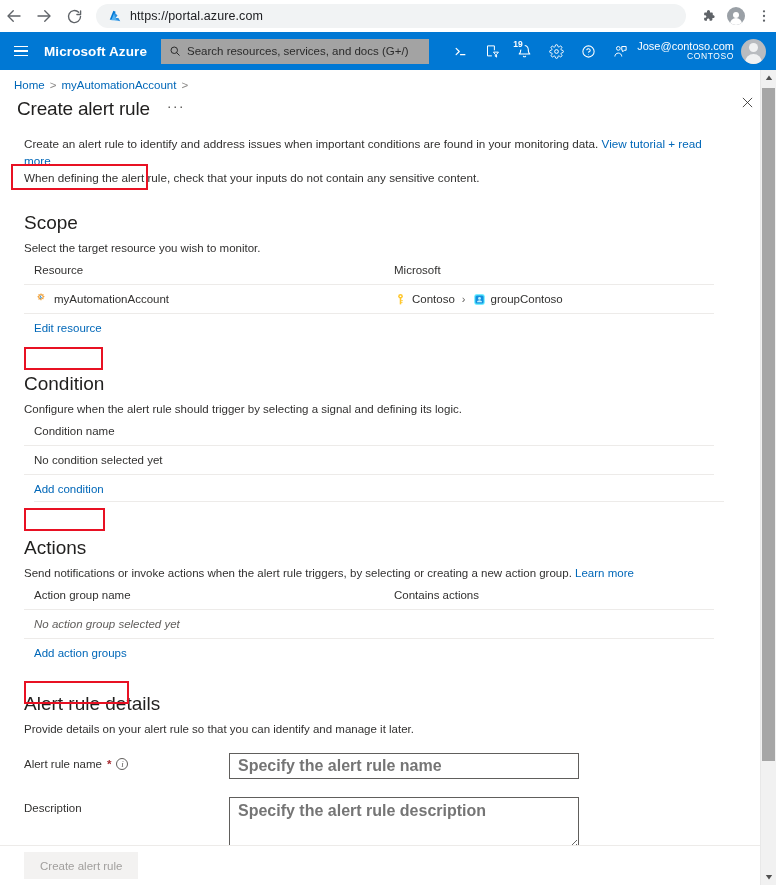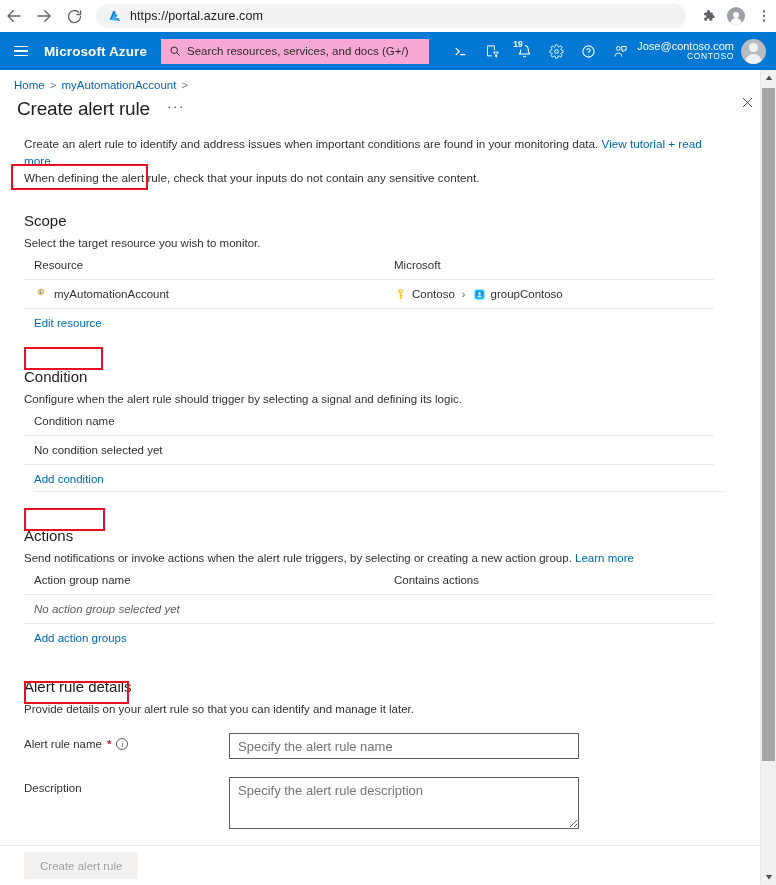--- a/index.html
+++ b/index.html
@@ -85,21 +85,21 @@
     font-size: 13.5px;
     font-weight: bold;
     margin-left: 8px;
     margin-right: 14px;
     white-space: nowrap;
     letter-spacing: .1px;
   }
   .az-search {
     width: 268px;
     height: 25px;
-    background: #f9a8d4;
+    background: #a3a3a3;
     display: flex;
     align-items: center;
     gap: 6px;
     padding: 0 8px;
   }
   .az-search-text {
     font-size: 11.5px;
     color: #2b2b2b;
     white-space: nowrap;
   }
@@ -201,21 +201,21 @@
   .intro {
     font-size: 11.7px;
     color: #323130;
     line-height: 17px;
     margin-top: 14px;
     max-width: 700px;
   }
   .link { color: #0067b8; text-decoration: none; }
 
   h2.sec {
-    font-size: 15px;
+    font-size: 19px;
     color: #201f1e;
     font-weight: normal;
     margin: 0;
     padding: 0;
   }
   .sec-desc {
     font-size: 11.5px;
     color: #323130;
     margin-top: 8px;
   }
@@ -288,25 +288,26 @@
     text-align: center;
     font-style: italic;
     font-family: "Liberation Serif", serif;
     flex: 0 0 auto;
   }
   .inp {
     width: 350px;
     height: 26px;
     border: 1px solid #605e5c;
     background: #fff;
-    font-size: 13px;
+    font-size: 16px;
     color: #a19f9d;
     padding: 0 8px;
     line-height: 24px;
     font-family: "Liberation Sans", sans-serif;
+    font-weight: bold;
   }
   .inp.area {
     height: 52px;
     padding-top: 5px;
     line-height: 16px;
   }
   .cbx {
     width: 15px; height: 15px;
     background: #0078d4;
     border: 1px solid #0078d4;

